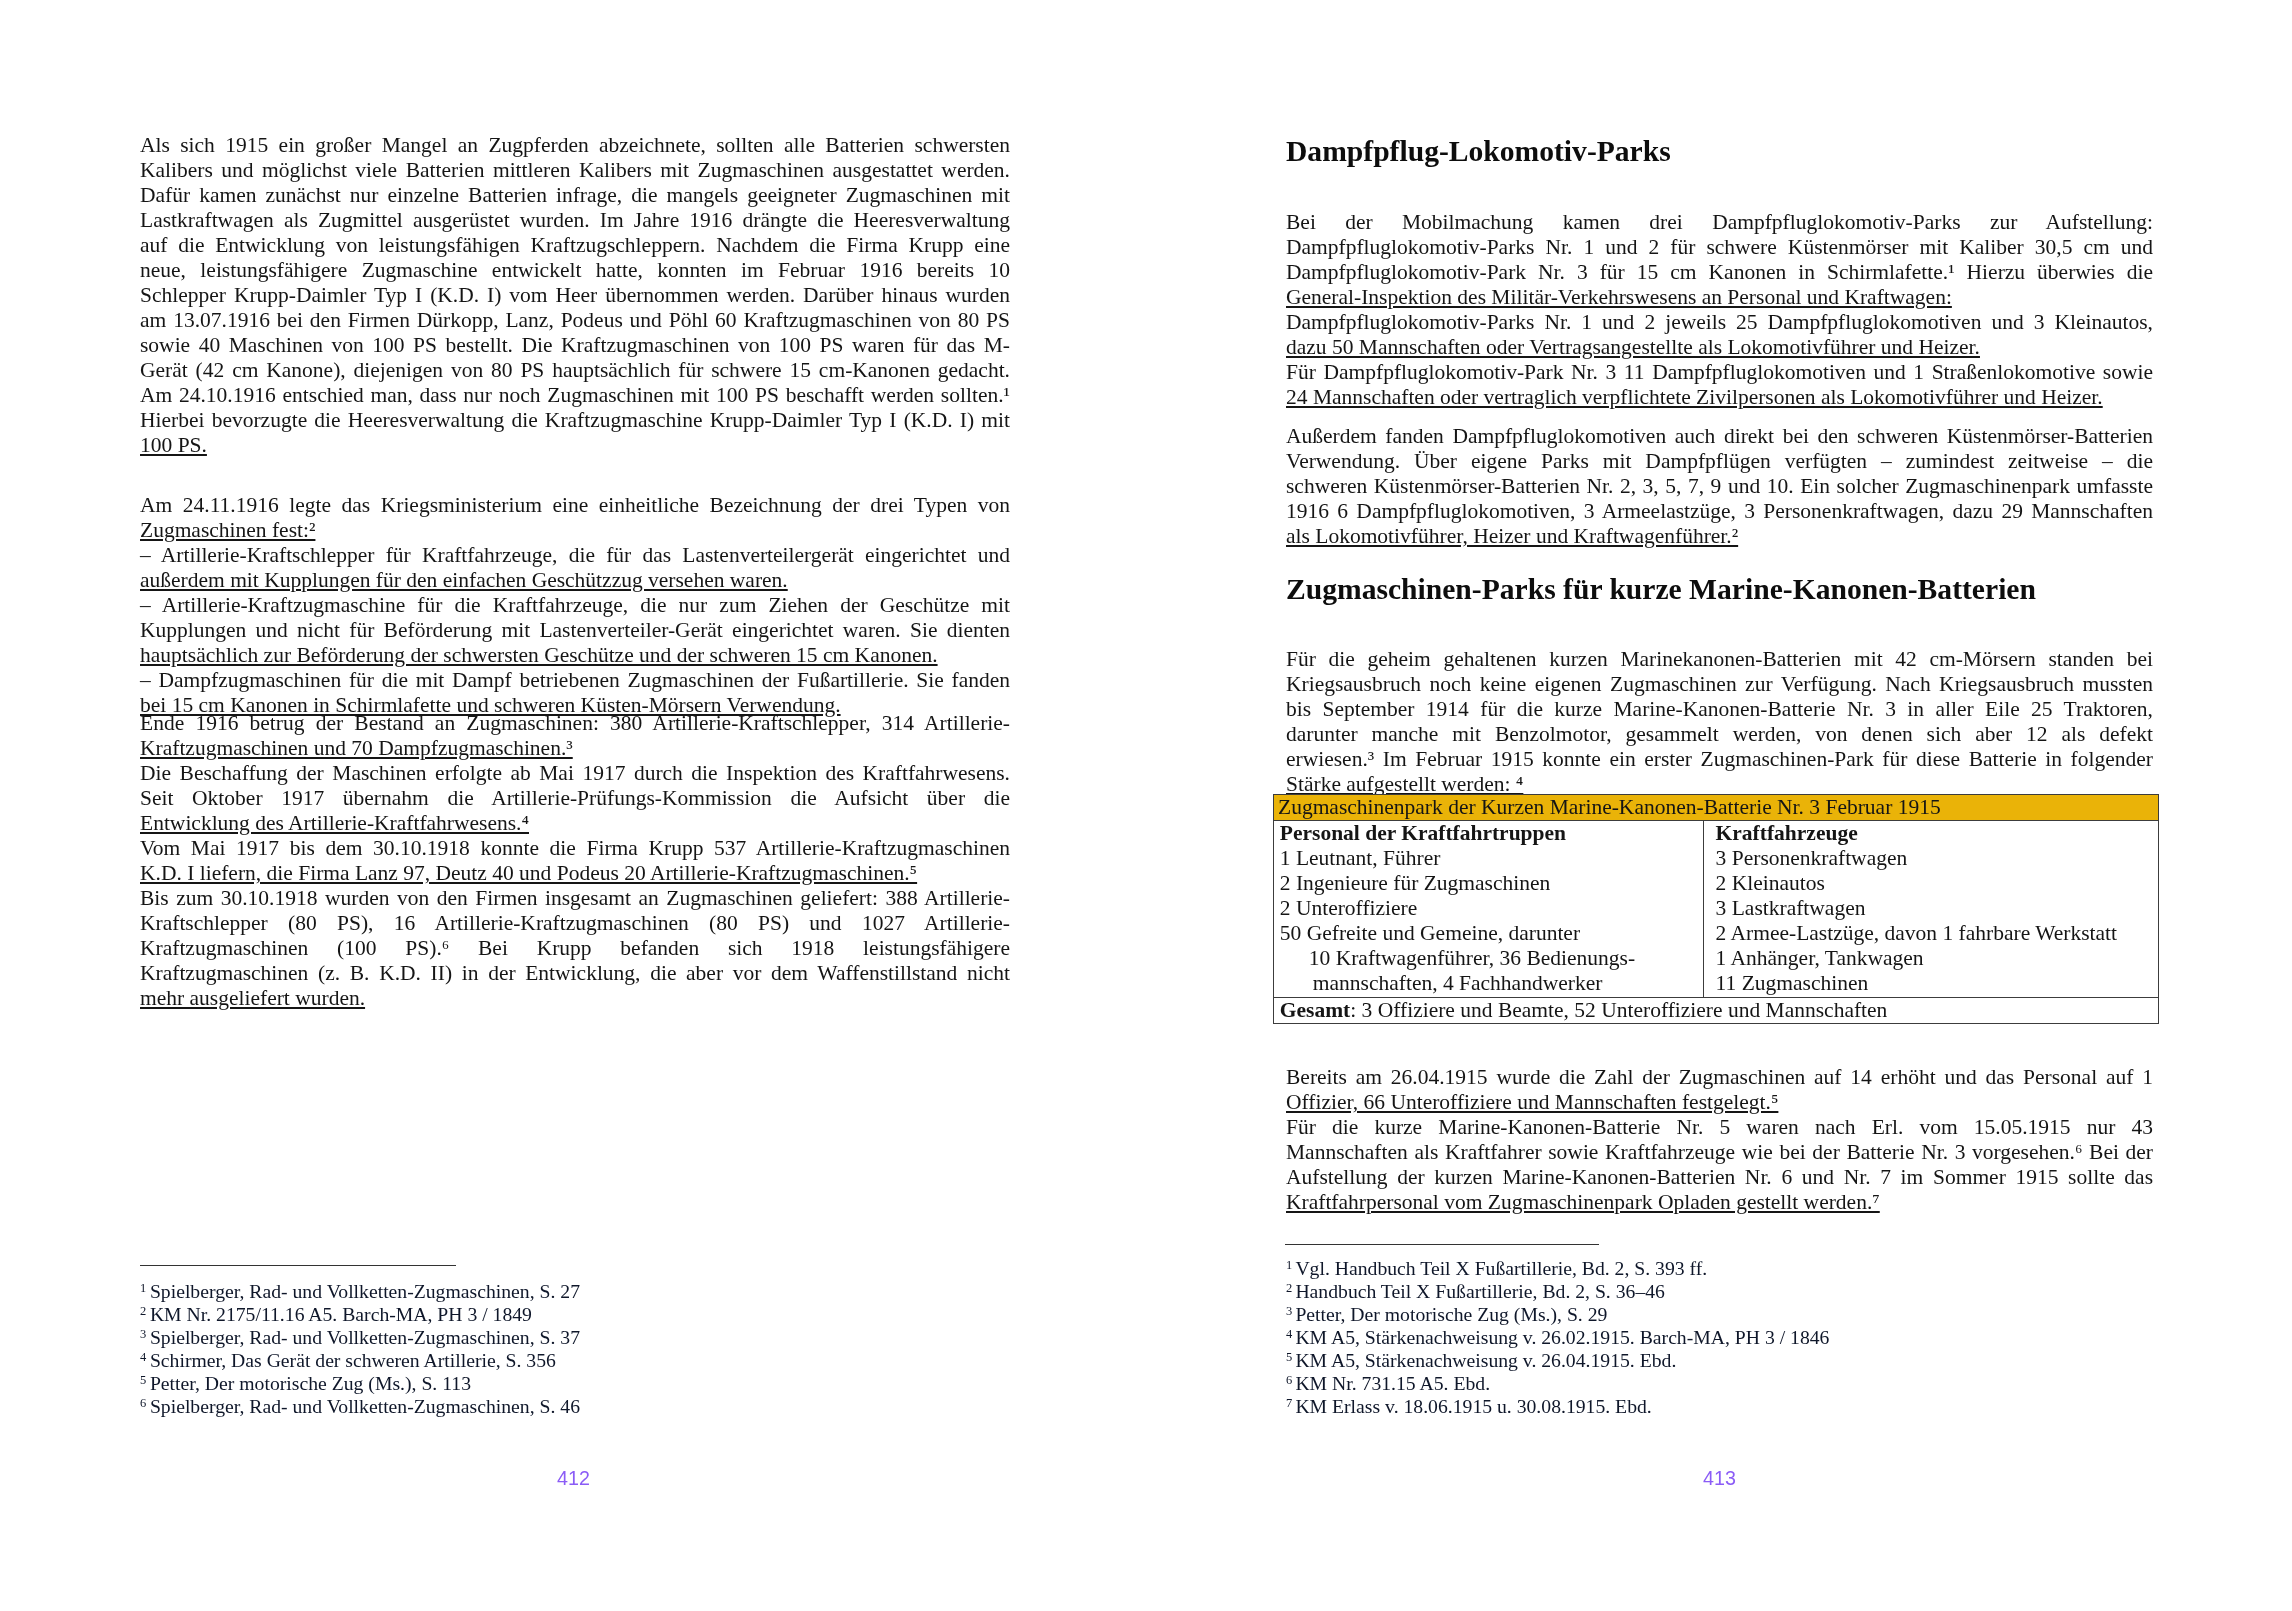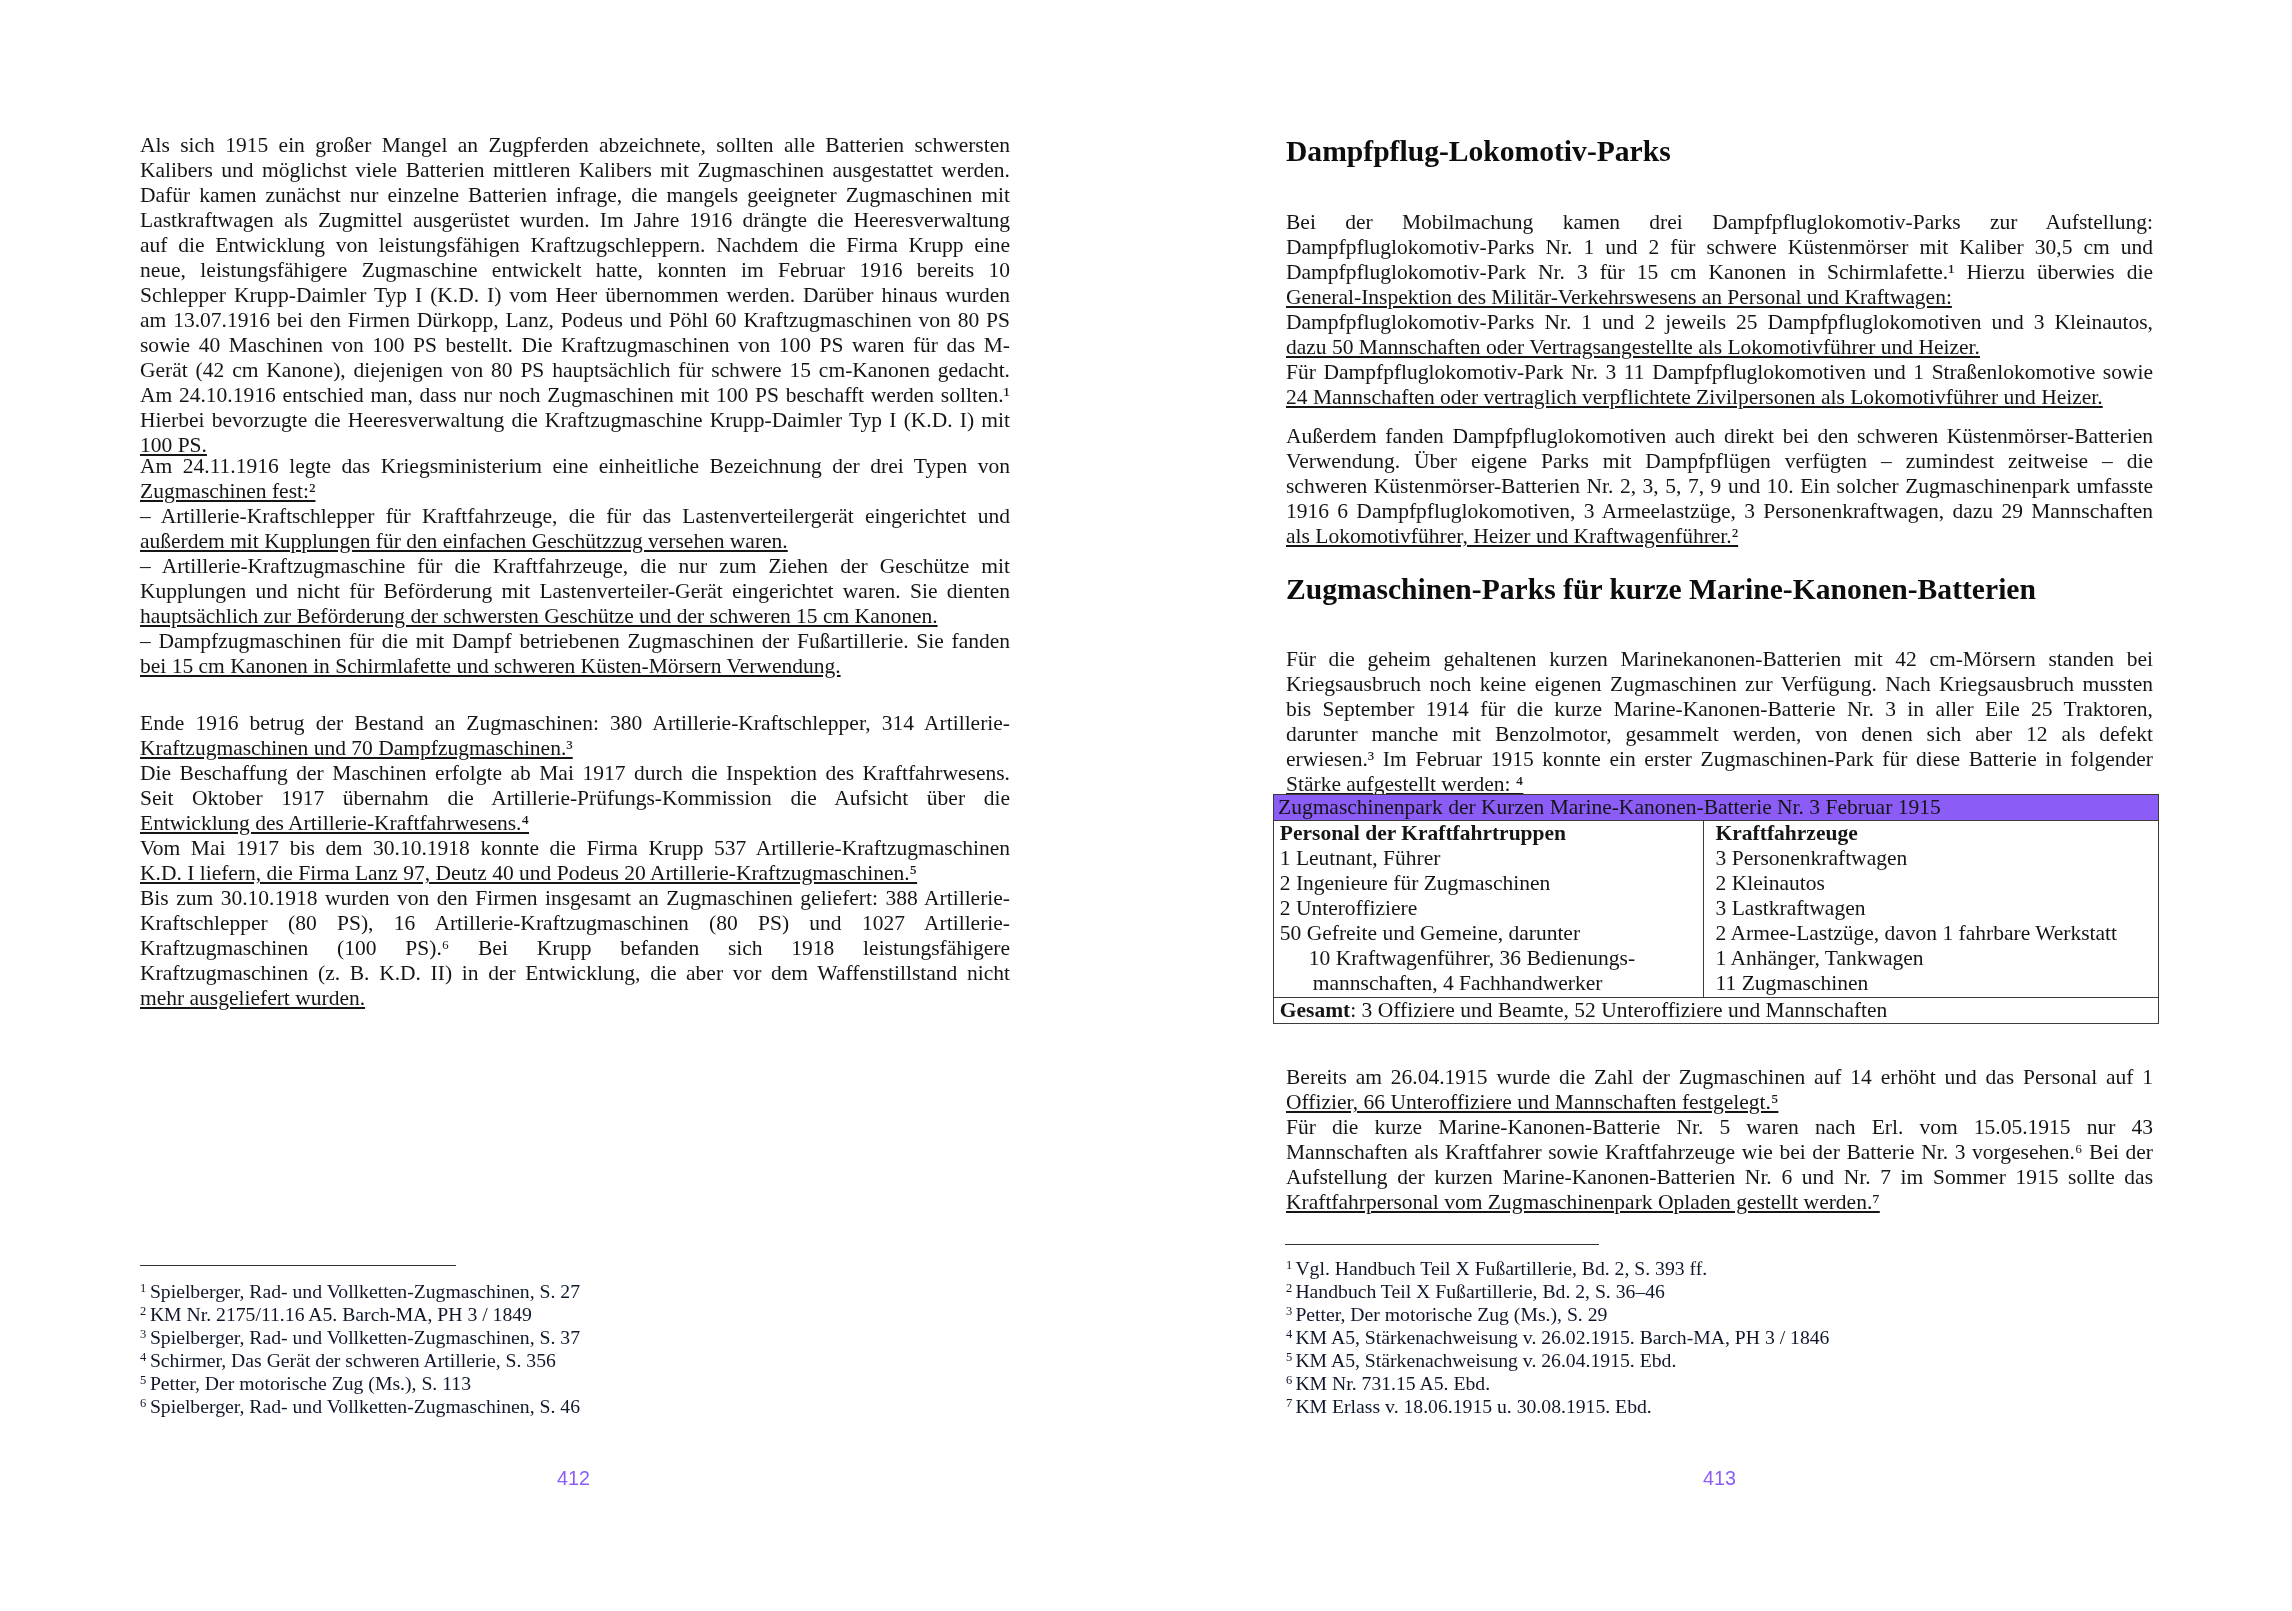--- a/index.html
+++ b/index.html
@@ -29,21 +29,21 @@
     font-weight: bold; font-size: 29.6px; line-height: 34px; color: #0d0d0d;
   }
 
   .tbl {
     position: absolute; box-sizing: border-box;
     border: 1.3px solid #3c3c3c;
     font-family: "Liberation Serif", "DejaVu Serif", serif;
     font-size: 21.5px; line-height: 25px; color: #151515;
   }
   .tbl-title {
-    height: 24.6px; background: #8b5cf6; border-bottom: 1.3px solid #3c3c3c;
+    height: 24.6px; background: #eab308; border-bottom: 1.3px solid #3c3c3c;
     padding-left: 4px; white-space: nowrap; overflow: hidden;
   }
   .tbl-body { display: flex; height: 176px; }
   .tbl-col { box-sizing: border-box; }
   .tbl-col.c1 { width: 430px; padding-left: 5.8px; border-right: 1.3px solid #3c3c3c; }
   .tbl-col.c2 { flex: 1; padding-left: 11.6px; }
   .tbl-cell { height: 25px; white-space: nowrap; }
   .tbl-head { font-weight: bold; }
   .ind1 { padding-left: 29px; }
   .ind2 { padding-left: 33px; }
@@ -84,21 +84,21 @@
     <div class="ln j">neue, leistungsfähigere Zugmaschine entwickelt hatte, konnten im Februar 1916 bereits 10</div>
     <div class="ln j">Schlepper Krupp-Daimler Typ I (K.D. I) vom Heer übernommen werden. Darüber hinaus wurden</div>
     <div class="ln j">am 13.07.1916 bei den Firmen Dürkopp, Lanz, Podeus und Pöhl 60 Kraftzugmaschinen von 80 PS</div>
     <div class="ln j">sowie 40 Maschinen von 100 PS bestellt. Die Kraftzugmaschinen von 100 PS waren für das M-</div>
     <div class="ln j">Gerät (42 cm Kanone), diejenigen von 80 PS hauptsächlich für schwere 15 cm-Kanonen gedacht.</div>
     <div class="ln j">Am 24.10.1916 entschied man, dass nur noch Zugmaschinen mit 100 PS beschafft werden sollten.¹</div>
     <div class="ln j">Hierbei bevorzugte die Heeresverwaltung die Kraftzugmaschine Krupp-Daimler Typ I (K.D. I) mit</div>
     <div class="ln l">100 PS.</div>
   </div>
 
-  <div class="blk" style="top:454px">
+  <div class="blk" style="top:493px">
     <div class="ln j">Am 24.11.1916 legte das Kriegsministerium eine einheitliche Bezeichnung der drei Typen von</div>
     <div class="ln l">Zugmaschinen fest:²</div>
     <div class="ln j">– Artillerie-Kraftschlepper für Kraftfahrzeuge, die für das Lastenverteilergerät eingerichtet und</div>
     <div class="ln l">außerdem mit Kupplungen für den einfachen Geschützzug versehen waren.</div>
     <div class="ln j">– Artillerie-Kraftzugmaschine für die Kraftfahrzeuge, die nur zum Ziehen der Geschütze mit</div>
     <div class="ln j">Kupplungen und nicht für Beförderung mit Lastenverteiler-Gerät eingerichtet waren. Sie dienten</div>
     <div class="ln l">hauptsächlich zur Beförderung der schwersten Geschütze und der schweren 15 cm Kanonen.</div>
     <div class="ln j">– Dampfzugmaschinen für die mit Dampf betriebenen Zugmaschinen der Fußartillerie. Sie fanden</div>
     <div class="ln l">bei 15 cm Kanonen in Schirmlafette und schweren Küsten-Mörsern Verwendung.</div>
   </div>

